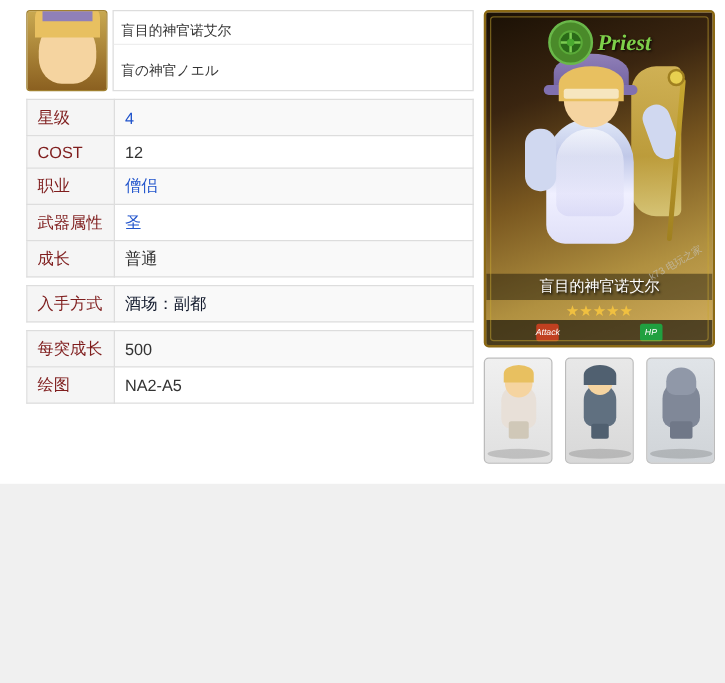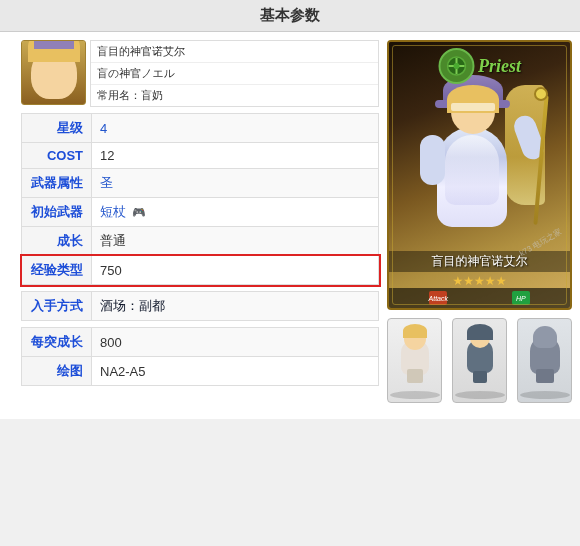--- a/index.html
+++ b/index.html
@@ -225,25 +225,24 @@
 
     .info-table tr:nth-child(odd) {
       background: #f9f9f9;
     }
 
     .info-table tr:nth-child(even) {
       background: #fff;
     }
 
     .label-cell {
-      color: #1d4ed8;
+      color: #7f1d1d;
       width: 70px;
-      text-align: right;
+      text-align: left;
       background: #f5f5f5 !important;
-      font-weight: bold;
     }
 
     .value-cell {
       color: #333;
     }
 
     .value-blue {
       color: #2255cc;
     }
 
@@ -284,89 +283,80 @@
       height: 8px;
       background: rgba(0,0,0,0.15);
       border-radius: 50%;
       margin-bottom: 3px;
     }
   </style>
 </head>
 <body>
 
 <div class="page-wrapper">
-  <div class="section-title">基本参数</div>
 
   <div class="main-content">
 
     <div class="left-panel">
 
       <div class="info-header">
         <div class="char-thumb">
           <div style="position:relative;width:100%;height:100%;overflow:hidden;">
             <div style="position:absolute;bottom:0;left:0;right:0;background:linear-gradient(180deg,#c8a850 0%,#8B6020 100%);height:100%;"></div>
             <div style="position:absolute;bottom:5px;left:50%;transform:translateX(-50%);width:46px;height:52px;background:#f5d4a0;border-radius:50% 50% 40% 40%;z-index:2;"></div>
             <div style="position:absolute;bottom:42px;left:50%;transform:translateX(-50%);width:52px;height:32px;background:#e8c060;border-radius:50% 50% 0 0;z-index:3;"></div>
             <div style="position:absolute;bottom:55px;left:50%;transform:translateX(-50%);width:40px;height:22px;background:#9080b8;border-radius:50% 50% 0 0;z-index:4;"></div>
           </div>
         </div>
 
         <div class="names-block">
           <div class="name-row">盲目的神官诺艾尔</div>
           <div class="name-row">盲の神官ノエル</div>
-          <div class="name-row">常用名：盲奶</div>
         </div>
       </div>
 
       <table class="info-table">
         <tbody>
           <tr>
             <td class="label-cell">星级</td>
             <td class="value-cell value-blue">4</td>
           </tr>
           <tr>
             <td class="label-cell">COST</td>
             <td class="value-cell">12</td>
           </tr>
           <tr>
+            <td class="label-cell">职业</td>
+            <td class="value-cell value-blue">僧侣</td>
+          </tr>
+          <tr>
             <td class="label-cell">武器属性</td>
             <td class="value-cell value-blue">圣</td>
           </tr>
           <tr>
-            <td class="label-cell">初始武器</td>
-            <td class="value-cell value-blue">
-              <span>短杖</span>
-              <span style="font-size:11px;color:#888;margin-left:3px;">🎮</span>
-            </td>
-          </tr>
-          <tr>
             <td class="label-cell">成长</td>
             <td class="value-cell">普通</td>
           </tr>
-          <tr style="outline: 2px solid #dd2222;">
-            <td class="label-cell">经验类型</td>
-            <td class="value-cell">750</td>
-          </tr>
         </tbody>
       </table>
 
       <table class="info-table" style="margin-top:6px;">
         <tbody>
           <tr>
             <td class="label-cell">入手方式</td>
             <td class="value-cell value-red">酒场：副都</td>
           </tr>
         </tbody>
       </table>
 
       <table class="info-table" style="margin-top:6px;">
         <tbody>
           <tr>
             <td class="label-cell">每突成长</td>
-            <td class="value-cell">800</td>
+            <td class="value-cell">500</td>
           </tr>
           <tr>
             <td class="label-cell">绘图</td>
             <td class="value-cell">NA2-A5</td>
           </tr>
         </tbody>
       </table>
     </div>
 
     <div class="right-panel">

